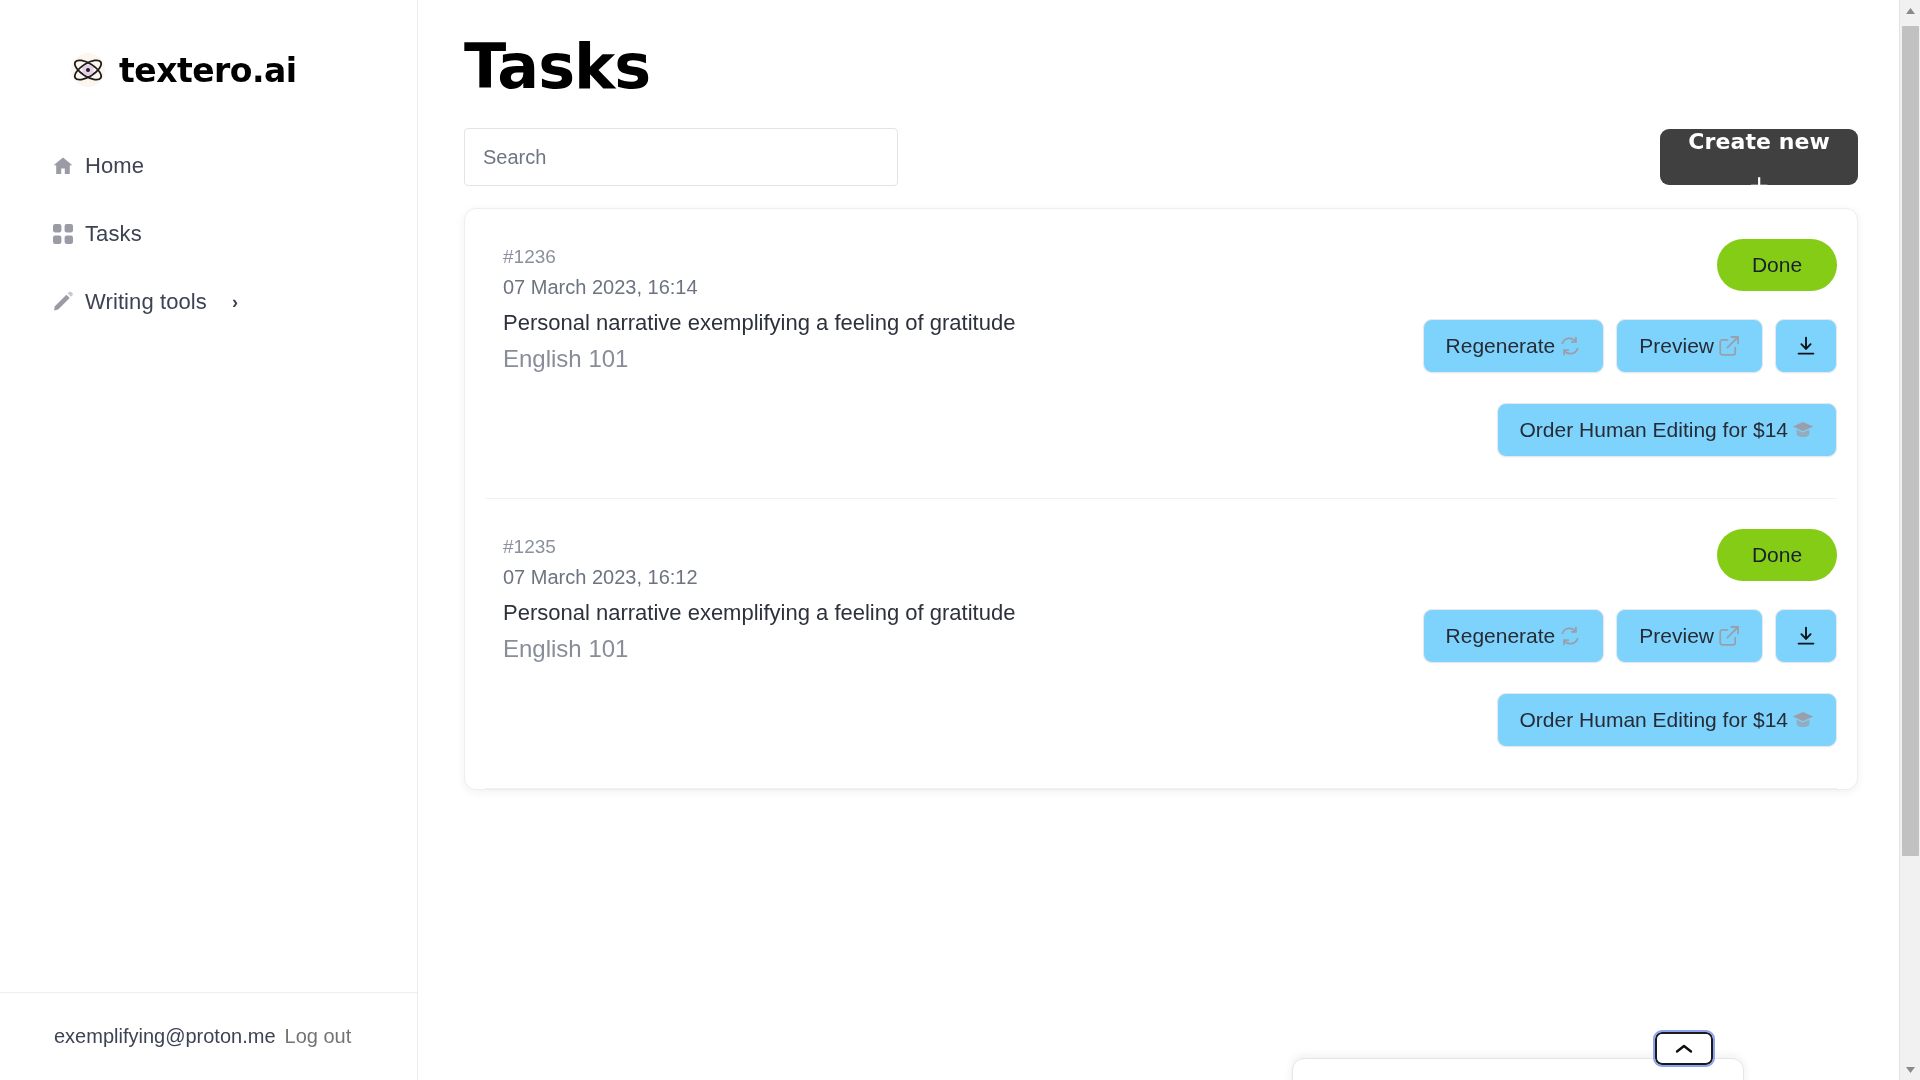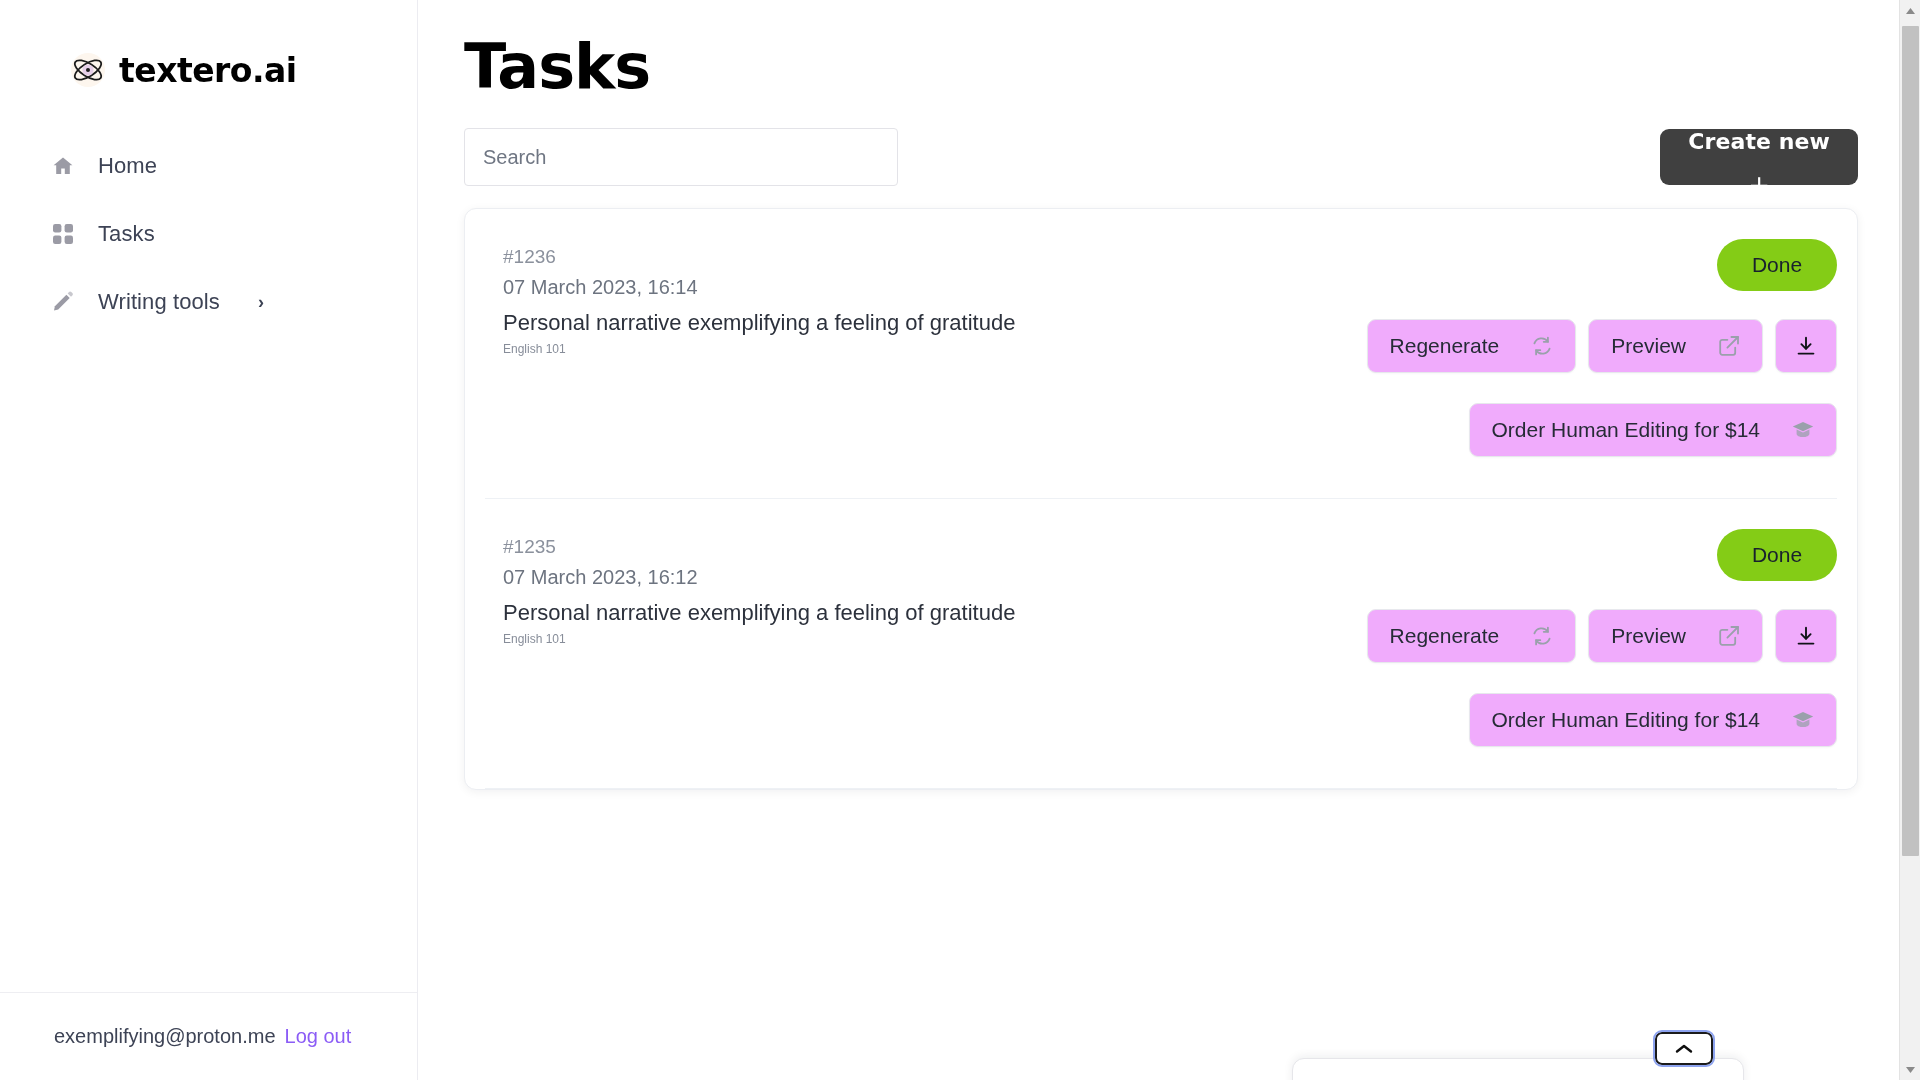--- a/index.html
+++ b/index.html
@@ -56,21 +56,21 @@
   }
 
   .nav {
     margin-top: 36px;
     display: flex;
     flex-direction: column;
   }
   .nav-item {
     display: flex;
     align-items: center;
-    gap: 24px;
+    gap: 11px;
     height: 68px;
     padding-left: 52px;
     cursor: pointer;
     user-select: none;
   }
   .nav-icon {
     width: 22px; height: 22px;
     flex: 0 0 22px;
     display: flex;
     align-items: center;
@@ -101,21 +101,21 @@
     align-items: center;
     padding-left: 54px;
     gap: 9px;
   }
   .user-email {
     font-size: 20px;
     color: #3d4355;
   }
   .logout-link {
     font-size: 20px;
-    color: #8b5cf6;
+    color: #737373;
     cursor: pointer;
   }
 
   
   .main {
     position: relative;
     flex: 1 1 auto;
     height: 1080px;
     padding: 0 62px 0 46px;
     background: #ffffff;
@@ -208,21 +208,21 @@
     color: #6d7480;
     line-height: 1.55;
   }
   .task-title {
     font-size: 22px;
     color: #2c313c;
     line-height: 1.6;
     margin-top: 2px;
   }
   .task-subject {
-    font-size: 12px;
+    font-size: 24px;
     color: #878d99;
     line-height: 1.55;
   }
 
   .status-badge {
     position: absolute;
     top: 30px;
     right: 0;
     width: 120px;
     height: 52px;
@@ -240,29 +240,29 @@
     right: 0;
     display: flex;
     align-items: center;
     gap: 12px;
   }
   .actions-row.primary { top: 110px; }
   .actions-row.secondary { top: 194px; }
 
   .act-btn {
     height: 54px;
-    background: #f0abfc;
+    background: #7dd3fc;
     border: 1px solid #e7e8ed;
     border-radius: 9px;
     padding: 0 22px;
     font-size: 21px;
     color: #262b36;
     display: flex;
     align-items: center;
-    gap: 32px;
+    gap: 4px;
     cursor: pointer;
     font-family: "Liberation Sans", sans-serif;
     box-shadow: 0 1px 2px rgba(16,24,40,0.03);
   }
   .act-btn.icon-only { padding: 0; width: 62px; justify-content: center; }
 
   .act-icon {
     display: flex;
     align-items: center;
     justify-content: center;

